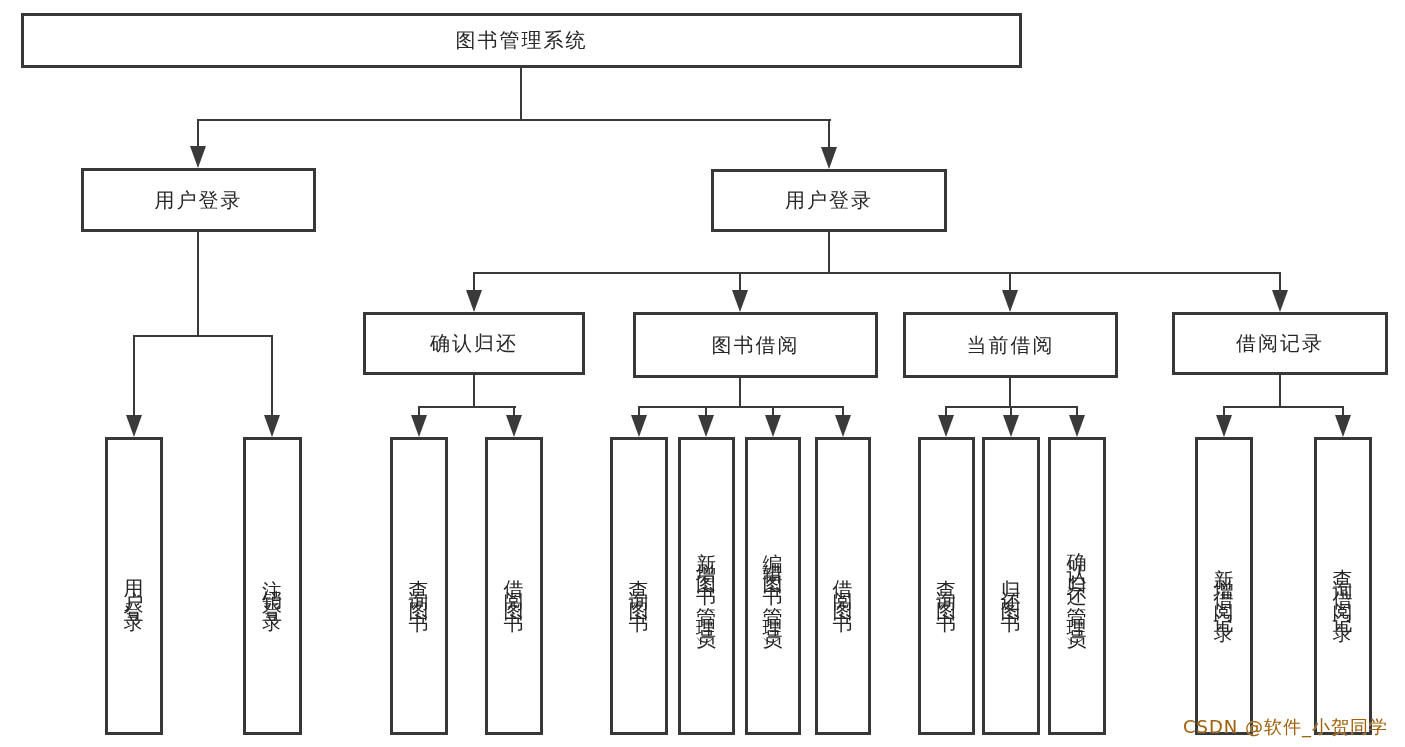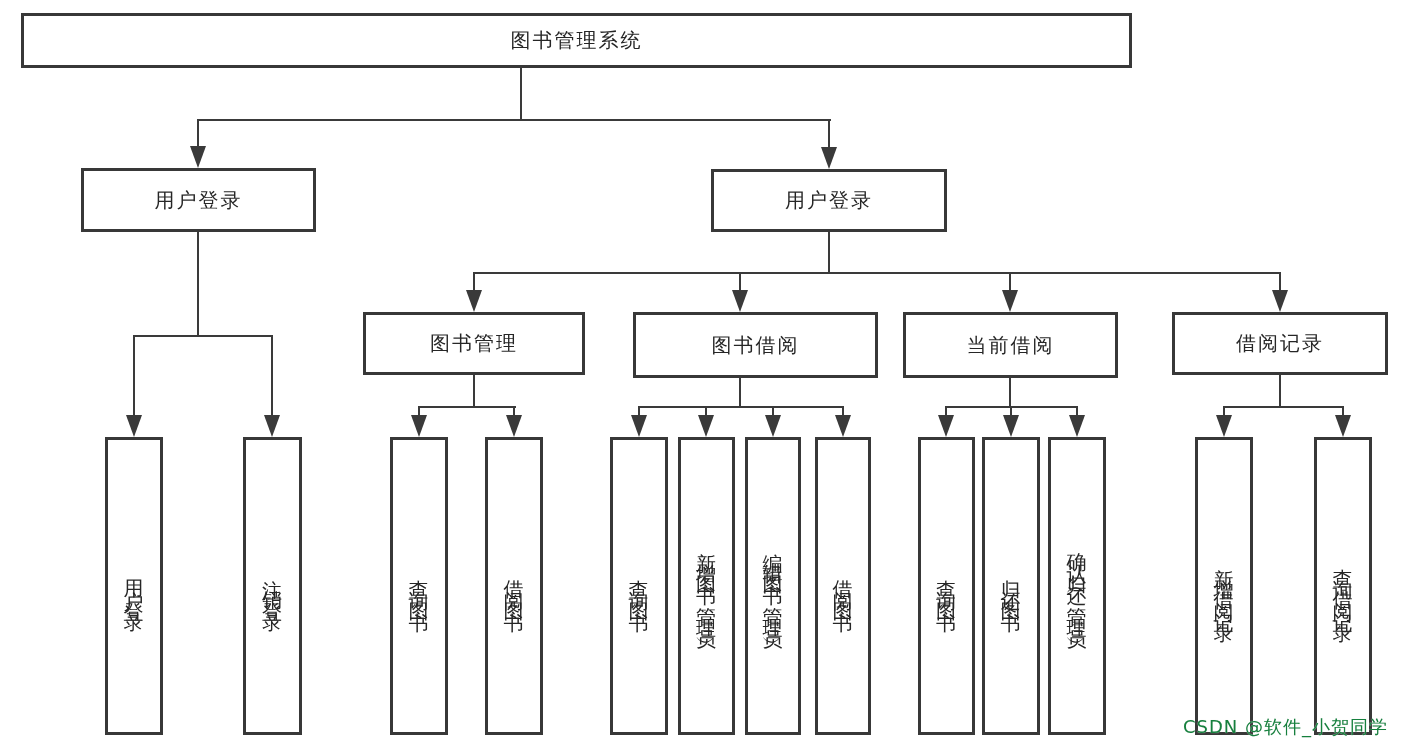--- a/index.html
+++ b/index.html
@@ -34,31 +34,31 @@
     content:""; position:absolute; left:7px; top:0; bottom:18px;
     width:2px; background:#3a3a3a;
   }
   .arrow::after {
     content:""; position:absolute; left:0; bottom:0;
     border-left:8px solid transparent; border-right:8px solid transparent;
     border-top:22px solid #3a3a3a;
   }
   .watermark {
     position:absolute; left:1183px; top:715px;
-    font-size:18px; color:#15803d;
+    font-size:18px; color:#a16207;
     text-shadow:0 0 1px #e8e8e8;
     letter-spacing:1px; white-space:nowrap;
   }
 </style>
 </head>
 <body>
 
 <div class="canvas">
 
-  <div class="box" style="left:21px; top:13px; width:1111px; height:55px;">
+  <div class="box" style="left:21px; top:13px; width:1001px; height:55px;">
     <span>图书管理系统</span>
   </div>
 
   <div class="vline" style="left:520px; top:68px; height:52px;"></div>
   <div class="hline" style="left:197px; top:119px; width:634px;"></div>
   <div class="arrow" style="left:190px; top:120px; height:48px;"></div>
   <div class="arrow" style="left:821px; top:120px; height:49px;"></div>
 
   <div class="box" style="left:81px; top:168px; width:235px; height:64px;">
     <span>用户登录</span>
@@ -73,21 +73,21 @@
   <div class="arrow" style="left:264px; top:336px; height:101px;"></div>
 
   <div class="vline" style="left:828px; top:232px; height:42px;"></div>
   <div class="hline" style="left:473px; top:272px; width:808px;"></div>
   <div class="arrow" style="left:466px; top:273px; height:39px;"></div>
   <div class="arrow" style="left:732px; top:273px; height:39px;"></div>
   <div class="arrow" style="left:1002px; top:273px; height:39px;"></div>
   <div class="arrow" style="left:1272px; top:273px; height:39px;"></div>
 
   <div class="box" style="left:363px; top:312px; width:222px; height:63px;">
-    <span>图书管理</span>
+    <span>确认归还</span>
   </div>
   <div class="box" style="left:633px; top:312px; width:245px; height:66px;">
     <span>图书借阅</span>
   </div>
   <div class="box" style="left:1172px; top:312px; width:216px; height:63px;">
     <span>借阅记录</span>
   </div>
   <div class="box" style="left:903px; top:312px; width:215px; height:66px;">
     <span>当前借阅</span>
   </div>

